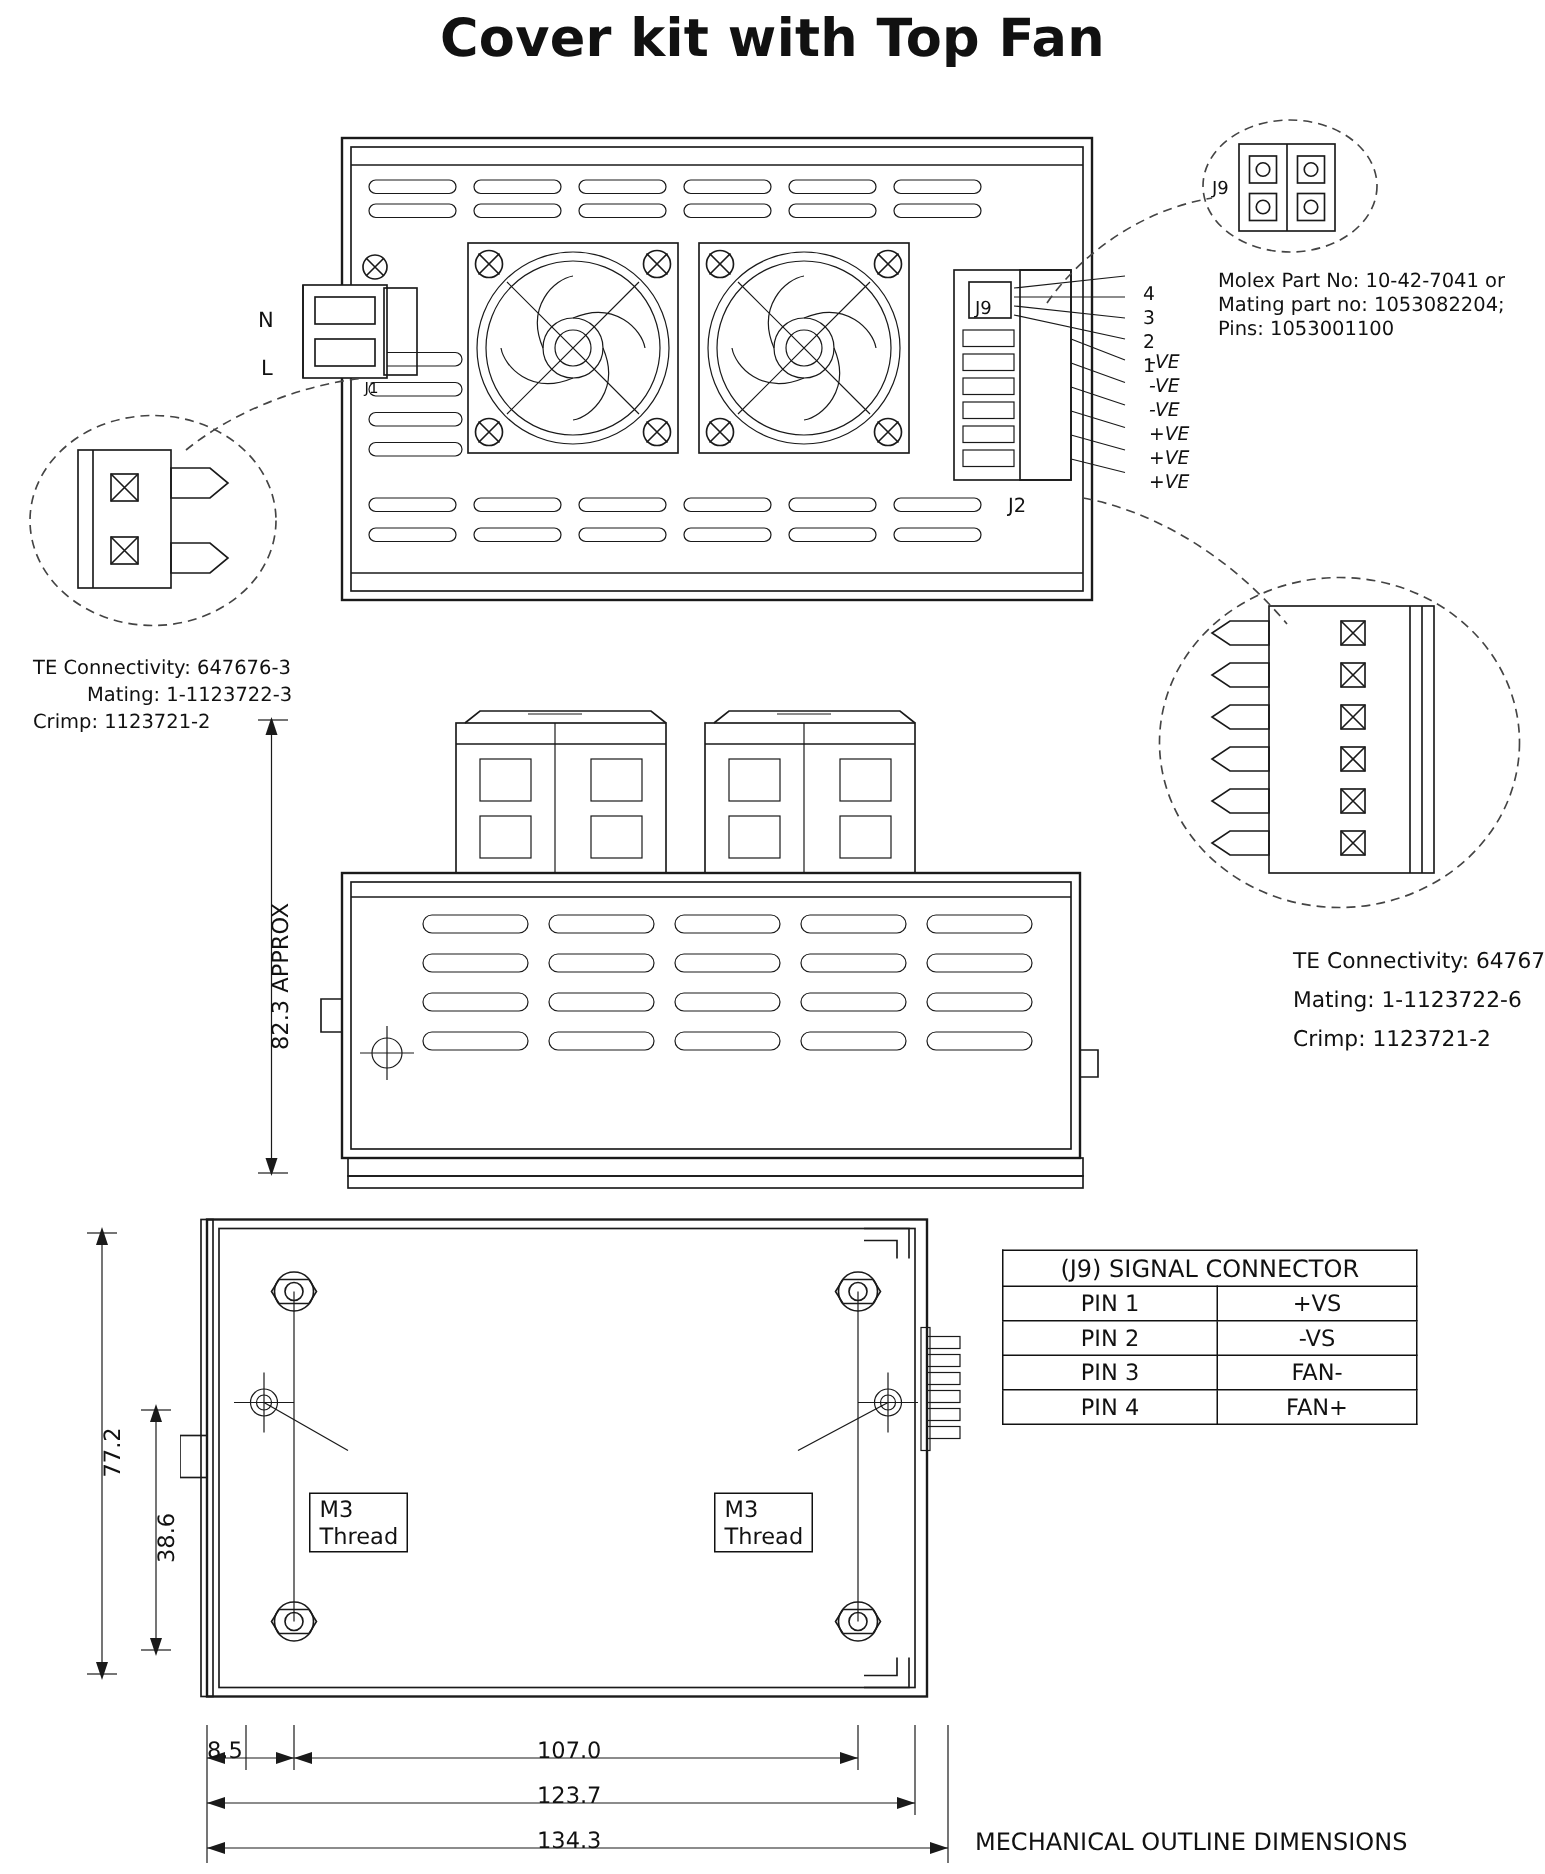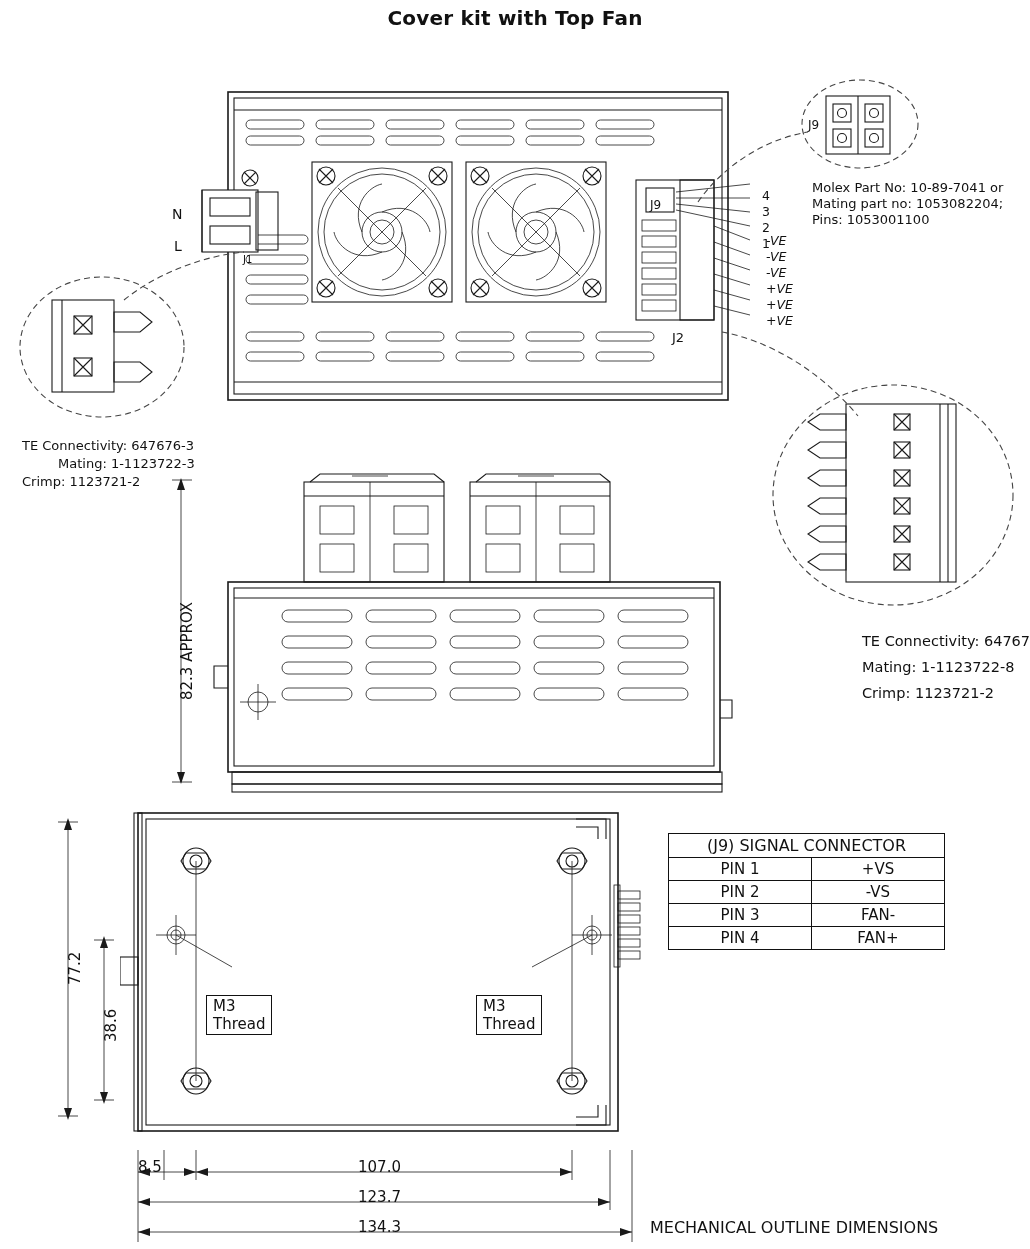--- a/index.html
+++ b/index.html
@@ -1,20 +1,20 @@
 <!DOCTYPE html>
 <html><head>
 <meta charset="utf-8">
 <style>
   html,body{margin:0;padding:0;background:#ffffff;}
   body{width:1030px;height:1249px;position:relative;font-family:"DejaVu Sans","Liberation Sans",sans-serif;color:#111;overflow:hidden;}
   .abs{position:absolute;}
   #title{
     top:6px;left:0;width:1030px;text-align:center;
-    font-size:20px;font-weight:bold;letter-spacing:0.2px;
+    font-size:35px;font-weight:bold;letter-spacing:0.2px;
   }
   .lbl{font-size:12.5px;line-height:16px;white-space:pre;}
   .lbl13{font-size:13px;line-height:17px;white-space:pre;}
   .lbl14{font-size:14.5px;line-height:19px;white-space:pre;}
   .dim{font-size:15px;font-family:"DejaVu Sans","Liberation Sans",sans-serif;}
   .vert{transform:rotate(-90deg);transform-origin:left top;white-space:nowrap;}
   svg{display:block;}
   .s{fill:none;stroke:#1a1a1a;stroke-width:1.1;}
   .s2{fill:none;stroke:#1a1a1a;stroke-width:1.6;}
   .sth{fill:none;stroke:#1a1a1a;stroke-width:0.8;}
@@ -203,21 +203,21 @@
   </g>
 </svg>
 </div>
 <div class="abs lbl" style="top:117px;left:808px;font-size:12px;">J9</div>
 
 <div class="abs" style="top:110px;left:690px;">
 <svg width="130" height="100" viewBox="0 0 130 100">
   <path class="dash" d="M8 92 C30 60 70 30 118 22"></path>
 </svg>
 </div>
-<div class="abs lbl13" style="top:179px;left:812px;">Molex Part No: 10-89-7041 or</div>
+<div class="abs lbl13" style="top:179px;left:812px;">Molex Part No: 10-42-7041 or</div>
 <div class="abs lbl13" style="top:195px;left:812px;">Mating part no: 1053082204;</div>
 <div class="abs lbl13" style="top:211px;left:812px;">Pins: 1053001100</div>
 
 <div class="abs" style="top:272px;left:16px;">
 <svg width="180" height="150" viewBox="0 0 180 150">
   <ellipse class="dash" cx="86" cy="75" rx="82" ry="70"></ellipse>
   <rect class="s" x="36" y="28" width="62" height="92"></rect>
   <line class="s" x1="46" y1="28" x2="46" y2="120"></line>
   <g class="s">
     <rect x="58" y="44" width="18" height="18"></rect>
@@ -269,21 +269,21 @@
     <path d="M78 172 L52 172 L40 180 L52 188 L78 188 Z"></path>
   </g>
 </svg>
 </div>
 <div class="abs" style="top:320px;left:718px;">
 <svg width="160" height="110" viewBox="0 0 160 110">
   <path class="dash" d="M4 12 C48 20 100 48 140 96"></path>
 </svg>
 </div>
 <div class="abs lbl14" style="top:632px;left:862px;">TE Connectivity: 647676-6</div>
-<div class="abs lbl14" style="top:658px;left:862px;">Mating: 1-1123722-8</div>
+<div class="abs lbl14" style="top:658px;left:862px;">Mating: 1-1123722-6</div>
 <div class="abs lbl14" style="top:684px;left:862px;">Crimp: 1123721-2</div>
 
 <div class="abs" style="top:470px;left:170px;">
 <svg width="580" height="340" viewBox="0 0 580 340">
 
   <g>
     <rect class="s" x="134" y="12" width="140" height="100"></rect>
     <rect class="s" x="300" y="12" width="140" height="100"></rect>
     <path class="s" d="M140 12 L150 4 L264 4 L274 12"></path>
     <path class="s" d="M306 12 L316 4 L430 4 L440 12"></path>

